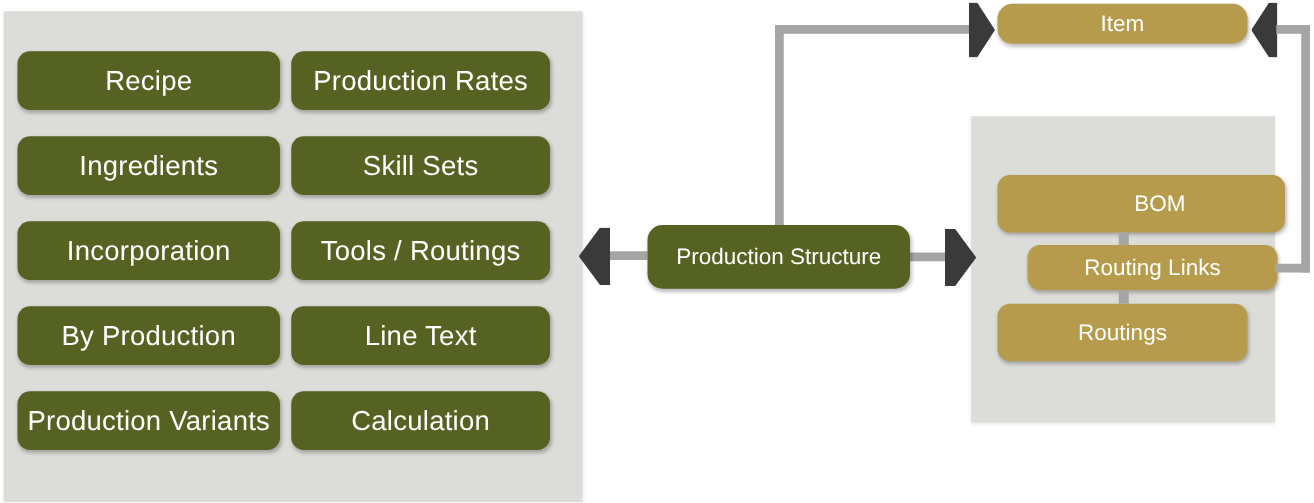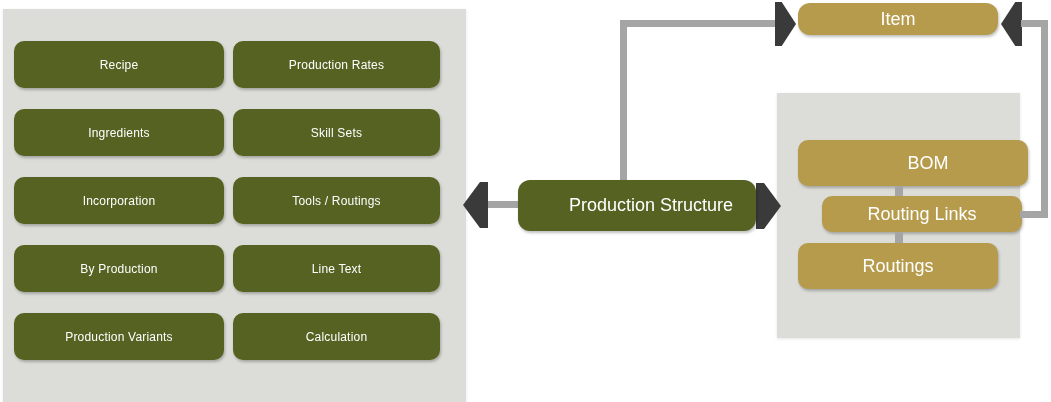--- a/index.html
+++ b/index.html
@@ -43,30 +43,29 @@
     align-items: center;
     justify-content: center;
     color: var(--text, #ffffff);
     text-align: center;
     box-shadow: 1px 2px 3px rgba(0,0,0,0.25);
   }
   .olive { background: var(--olive, #566222); }
   .gold  { background: var(--gold, #b59b4b); }
   .btn {
     border-radius: 10px;
-    font-size: 12px;
+    font-size: 22px;
     letter-spacing: 0.2px;
   }
   .abs { position: absolute; }
   #ps-node {
     left: 518px; top: 180px;
     width: 210px; height: 51px;
     border-radius: 12px;
     font-size: 18px;
-    padding-left: 28px;
   }
   #item-node {
     left: 798px; top: 3px;
     width: 200px; height: 32px;
     border-radius: 12px;
     font-size: 18px;
   }
   .gold-sub {
     left: 798px;
     width: 200px;

